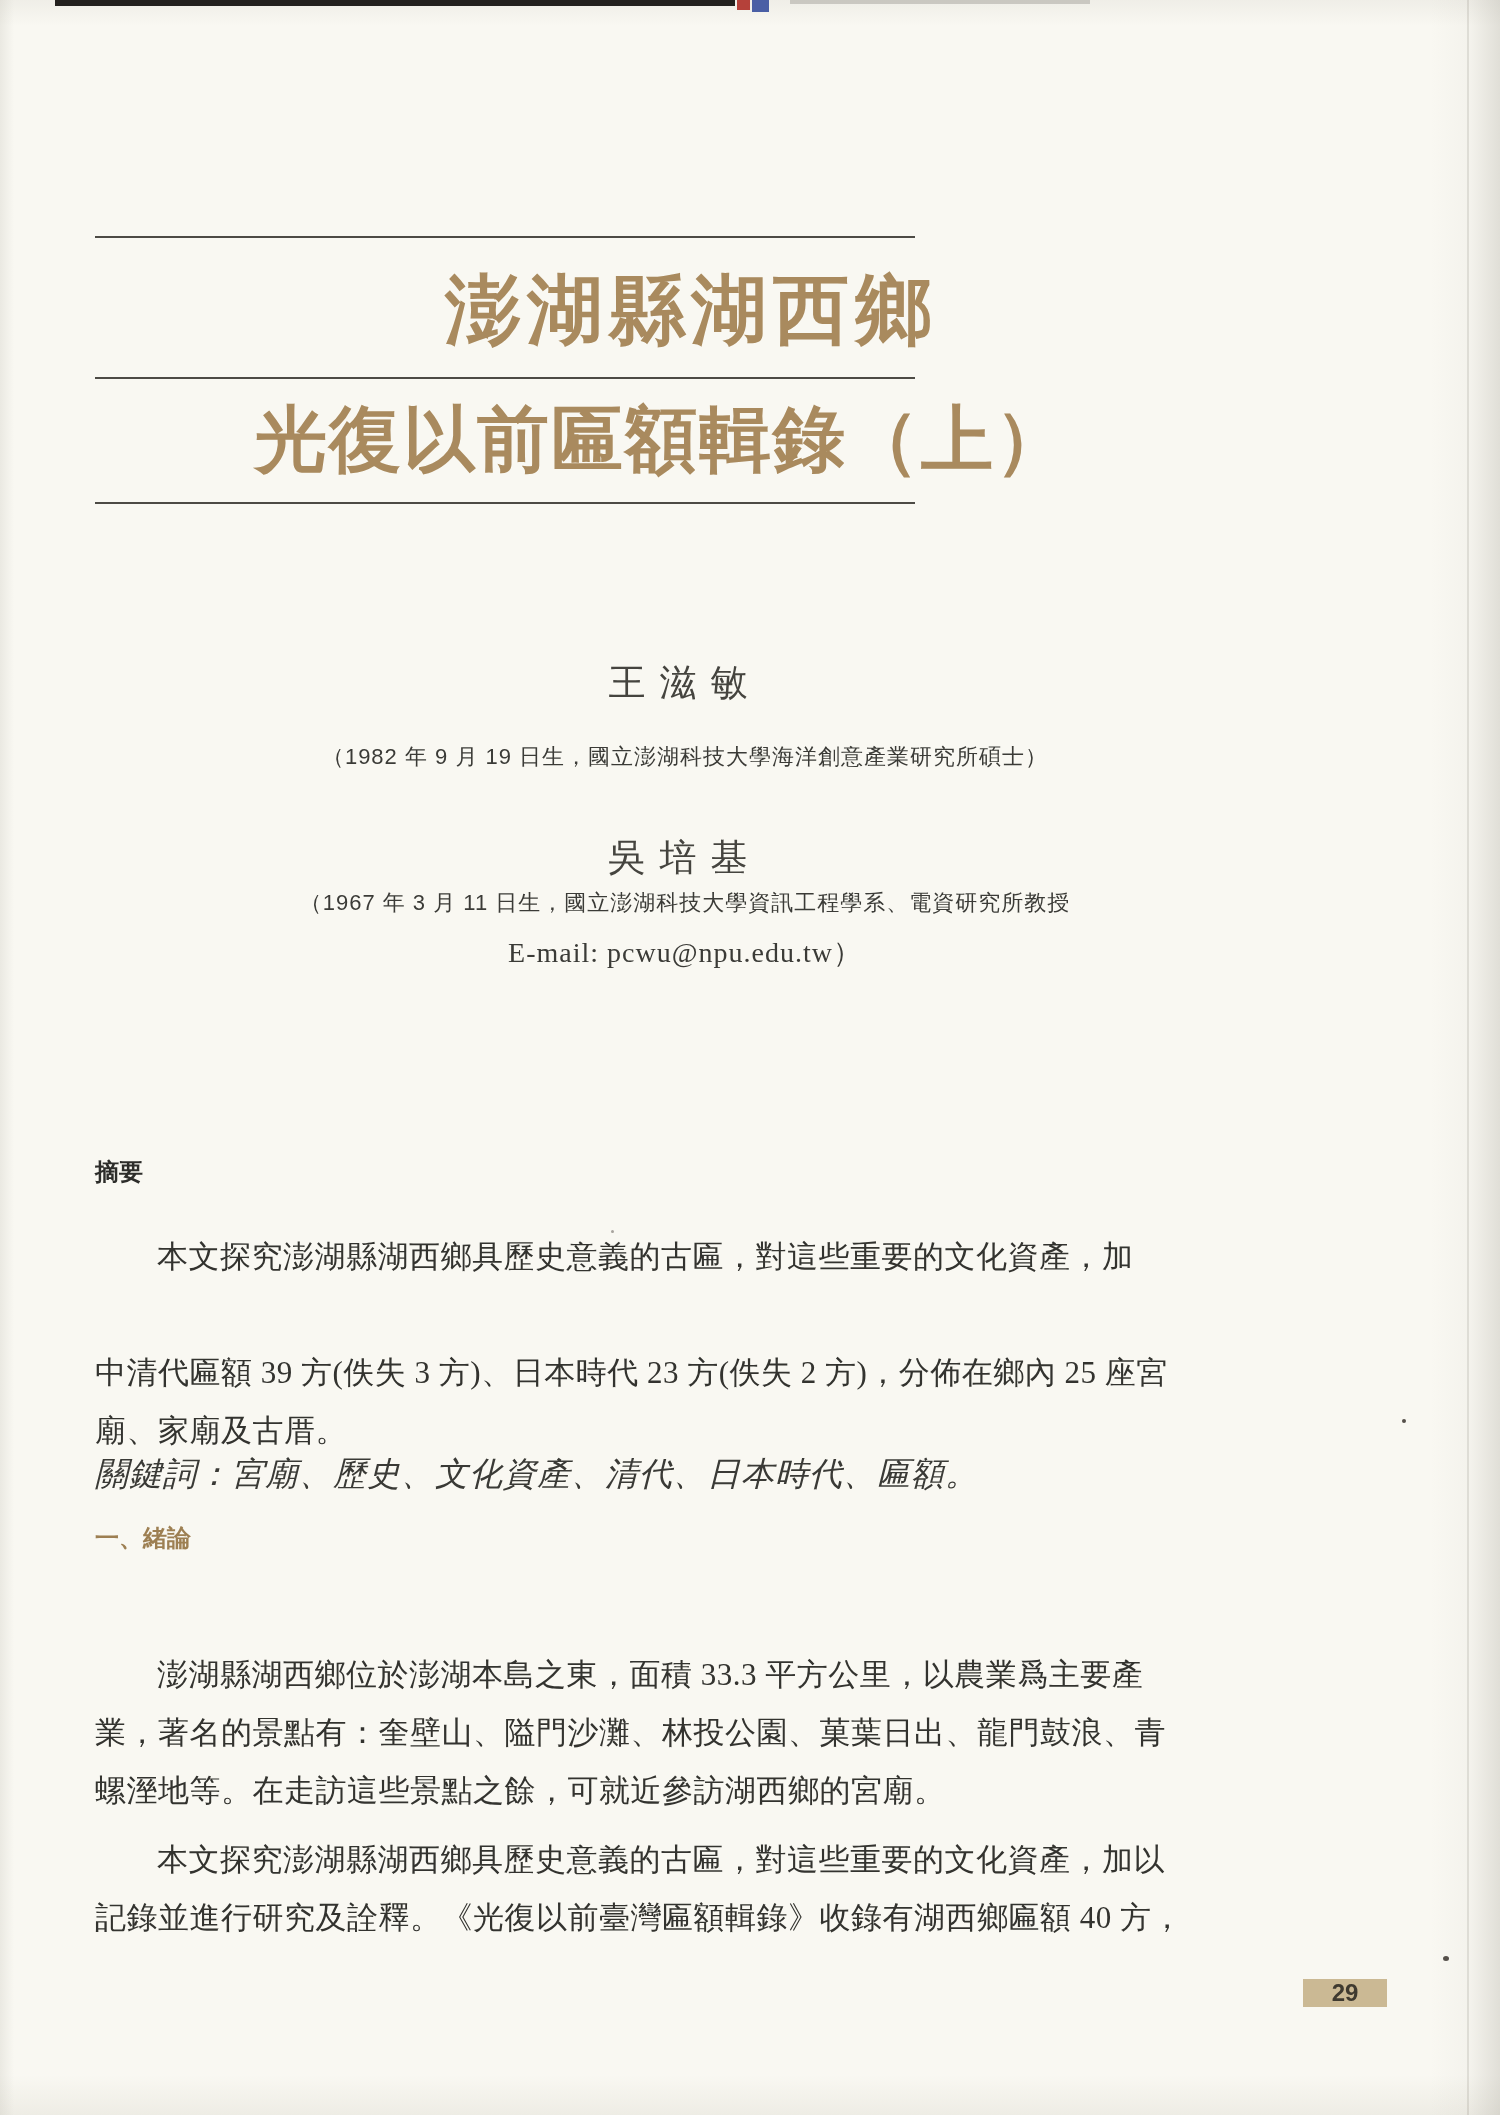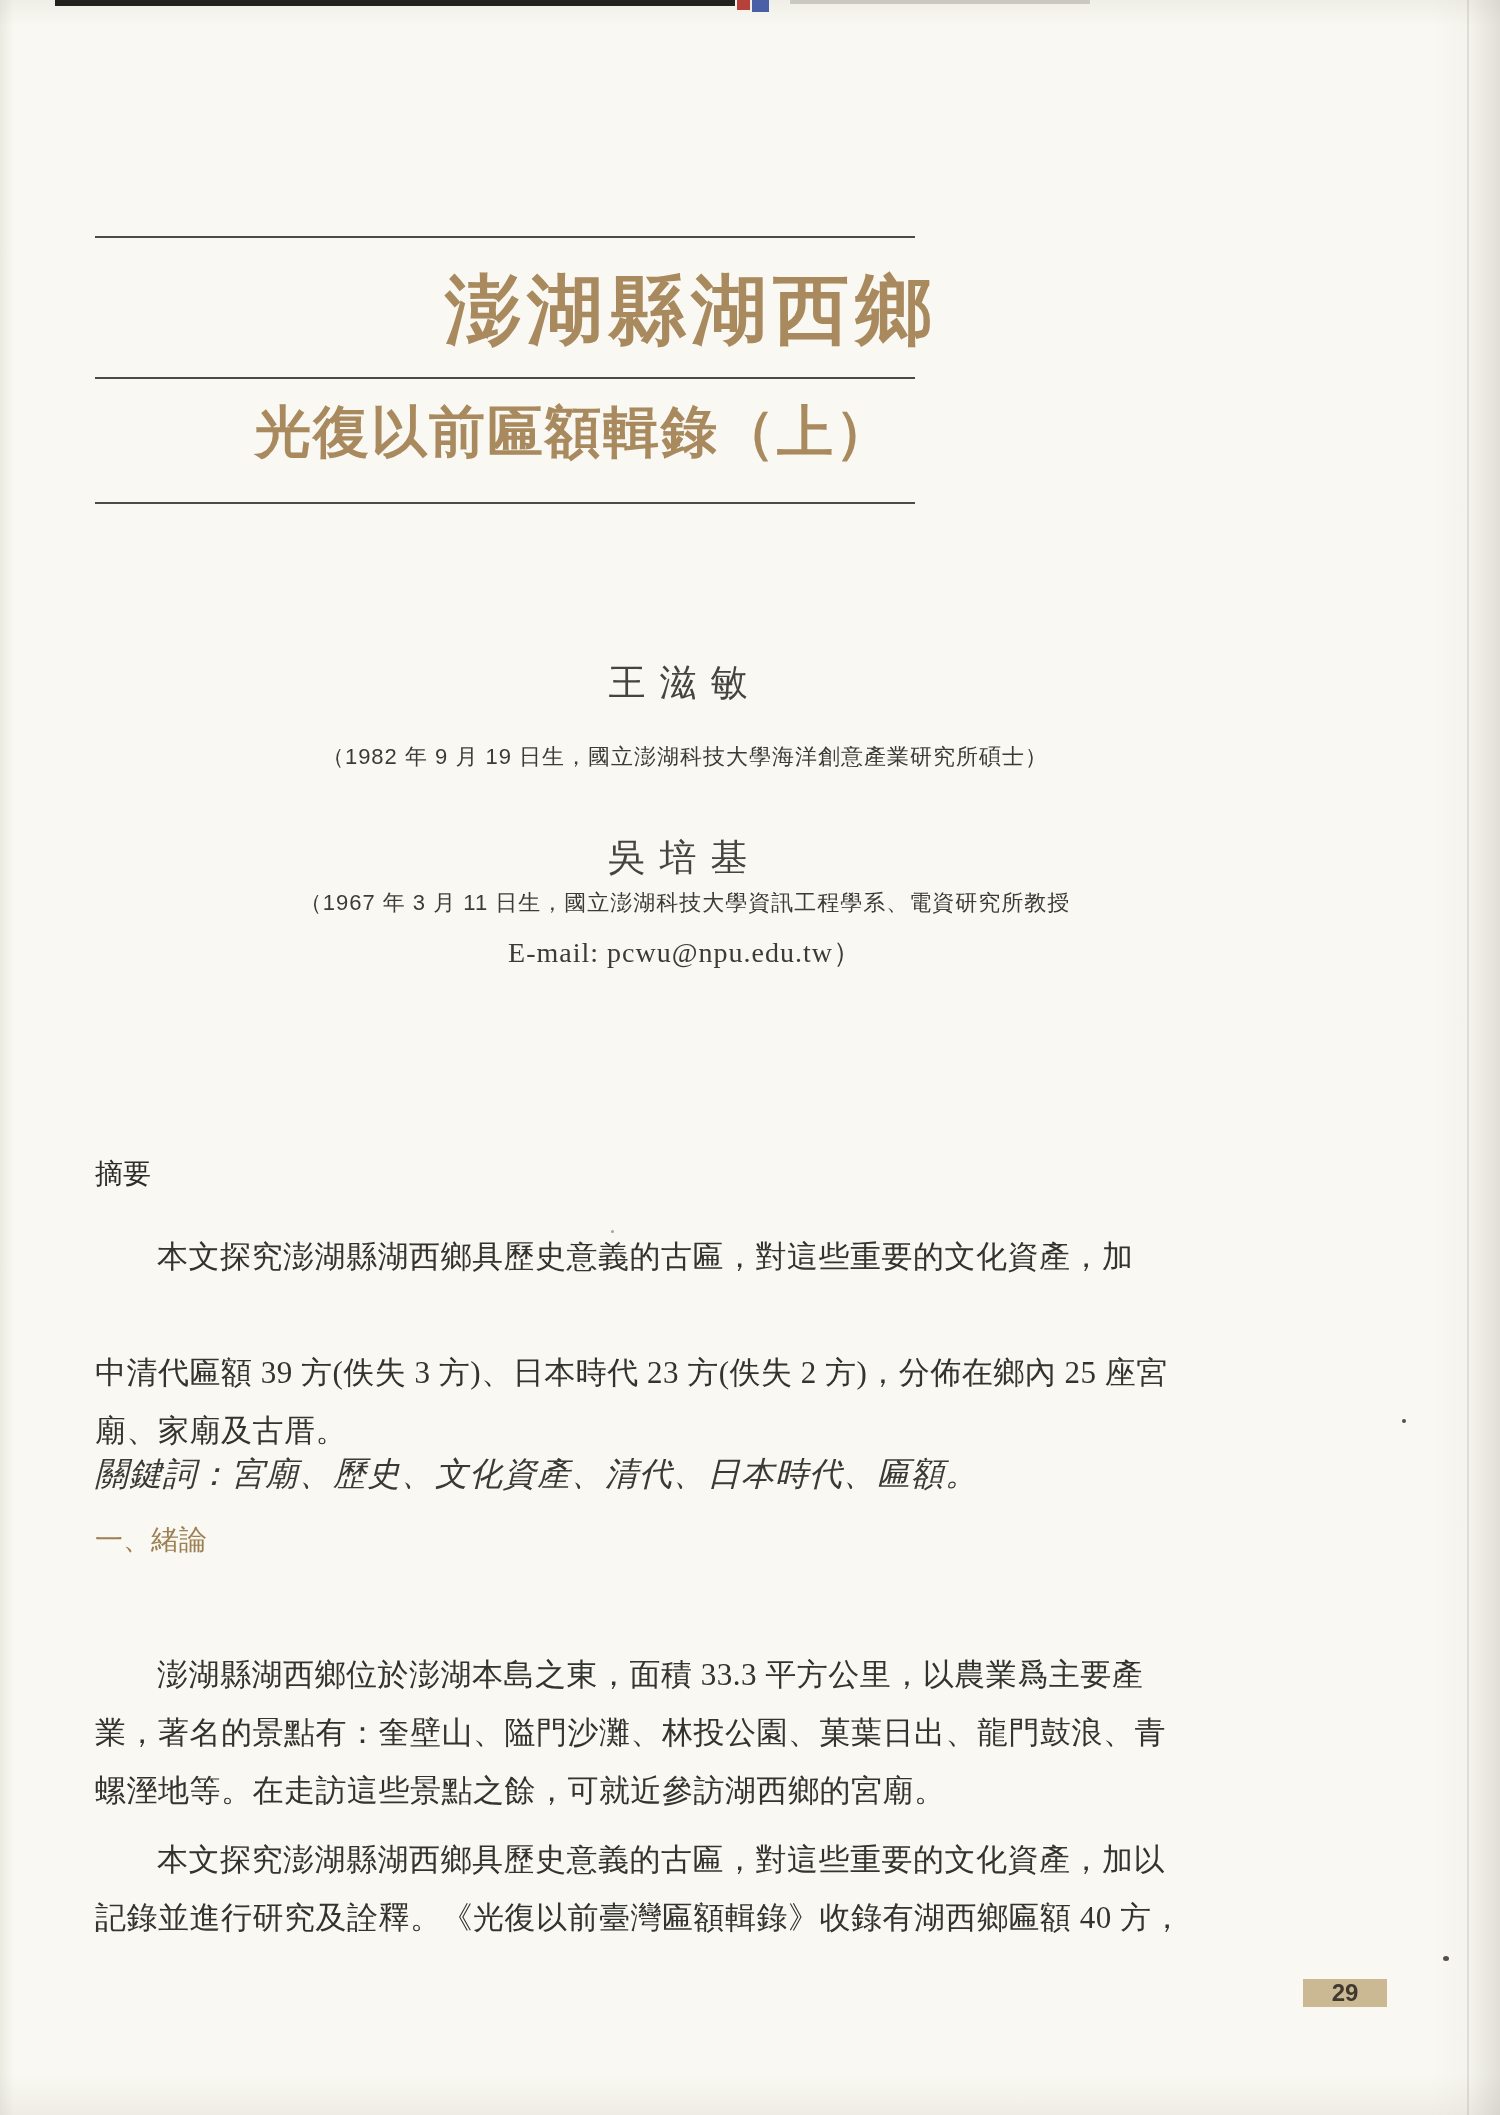--- a/index.html
+++ b/index.html
@@ -18,36 +18,36 @@
       #f9f8f2;
   }
   .abs{position:absolute;}
   .rule{height:2px;background:#4d4b45;}
   .title{
     color:#a98a5e;
     font-family:"Liberation Serif","DejaVu Serif",serif;
     font-weight:600;white-space:nowrap;line-height:1;
   }
   .title1{font-size:76px;letter-spacing:6px;}
-  .title2{font-size:56px;letter-spacing:2px;}
+  .title2{font-size:72px;letter-spacing:2px;}
   .author-name{
     font-size:37px;color:#45443f;letter-spacing:14px;white-space:nowrap;
     font-family:"Liberation Serif","DejaVu Serif",serif;
   }
   .affil{
     font-size:22px;color:#3b3b37;white-space:nowrap;letter-spacing:1px;
     font-family:"Liberation Sans","DejaVu Sans",sans-serif;
   }
   .email{
     font-size:28px;color:#3b3b37;white-space:nowrap;letter-spacing:1px;
     font-family:"Liberation Serif","DejaVu Serif",serif;
   }
   .h-bold{
     font-family:"Liberation Sans","DejaVu Sans",sans-serif;
-    font-weight:normal;font-size:28px;color:#2d2d2a;line-height:1;white-space:nowrap;
+    font-weight:bold;font-size:24px;color:#2d2d2a;line-height:1;white-space:nowrap;
   }
   .h-section{color:#9d7f52;}
   .bodyline{
     font-size:31px;color:#33332f;line-height:40px;white-space:nowrap;
     letter-spacing:0.5px;
     font-family:"Liberation Serif","DejaVu Serif",serif;
   }
   .indent{padding-left:62px;}
   .keywords{
     font-size:33px;color:#3a3a36;white-space:nowrap;letter-spacing:1px;

